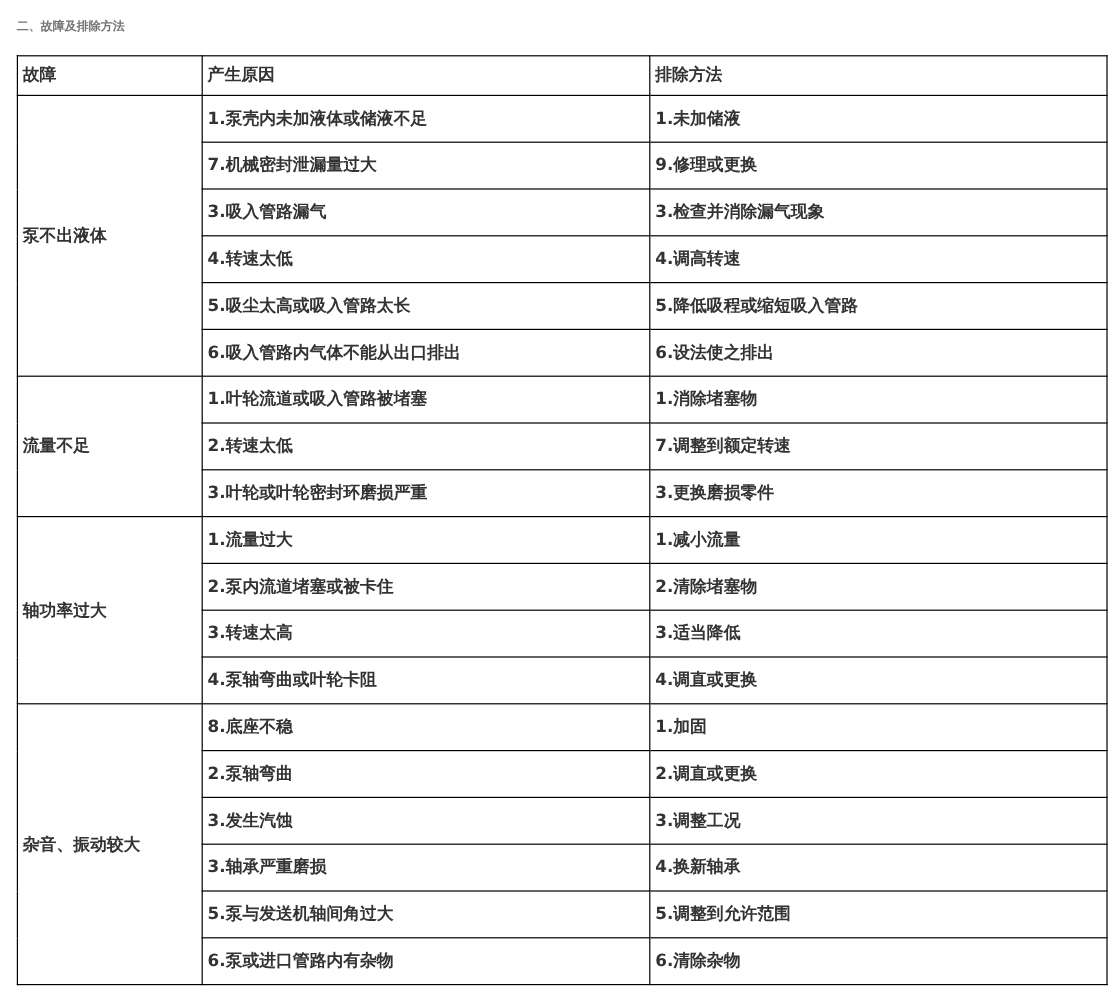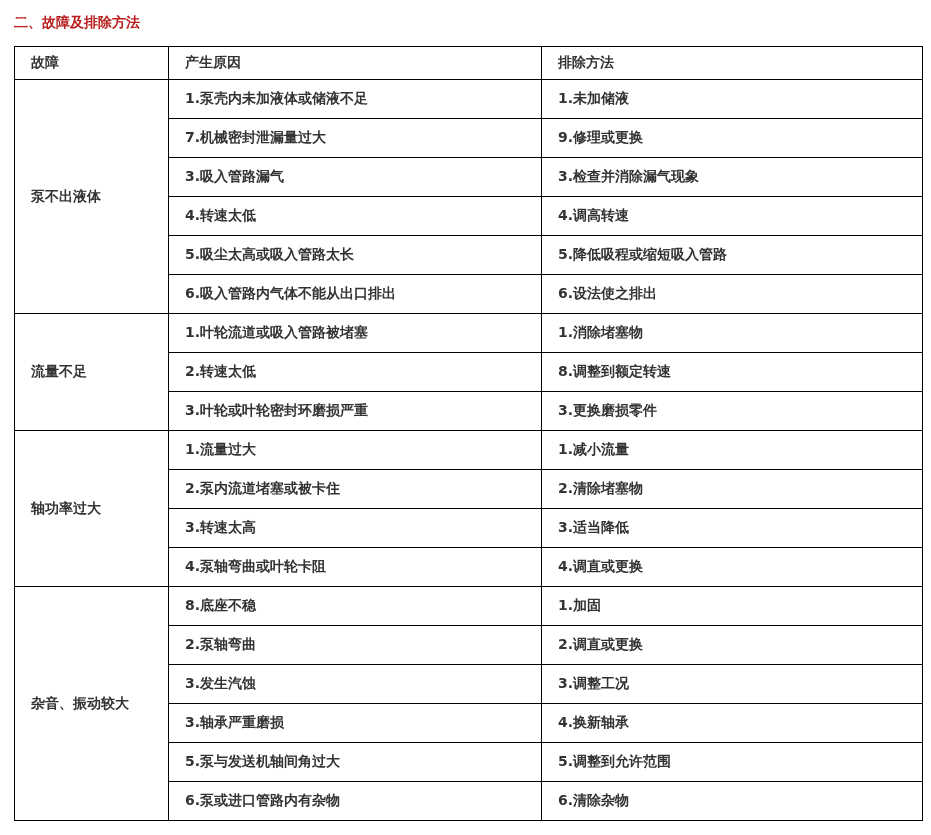--- a/index.html
+++ b/index.html
@@ -6,37 +6,37 @@
   html, body { margin: 0; padding: 0; background: #ffffff; }
   body { font-family: "DejaVu Sans", "Liberation Sans", sans-serif; }
   .page {
     width: 931px;
     height: 835px;
     background: #ffffff;
     overflow: hidden;
   }
   .doc-title {
     margin: 13px 0 4px 14px;
-    font-size: 14px;
+    font-size: 10px;
     line-height: 19px;
     font-weight: bold;
-    color: #b91c1c;
+    color: #737373;
   }
   table.fault-table {
     border-collapse: collapse;
     table-layout: fixed;
     width: 908px;
     margin: 14px 0 0 14px;
   }
   table.fault-table th,
   table.fault-table td {
     border: 1px solid #000000;
     color: #333333;
     font-size: 14px;
-    padding: 0 6px 0 16px;
+    padding: 0 6px 0 4px;
     text-align: left;
     vertical-align: middle;
     overflow: hidden;
     white-space: nowrap;
   }
   table.fault-table th {
     font-weight: bold;
     height: 33px;
   }
   table.fault-table td {
@@ -96,21 +96,21 @@
         <td>6.设法使之排出</td>
       </tr>
 
       <tr>
         <td class="fault-cell" rowspan="3">流量不足</td>
         <td>1.叶轮流道或吸入管路被堵塞</td>
         <td>1.消除堵塞物</td>
       </tr>
       <tr>
         <td>2.转速太低</td>
-        <td>8.调整到额定转速</td>
+        <td>7.调整到额定转速</td>
       </tr>
       <tr>
         <td>3.叶轮或叶轮密封环磨损严重</td>
         <td>3.更换磨损零件</td>
       </tr>
 
       <tr>
         <td class="fault-cell" rowspan="4">轴功率过大</td>
         <td>1.流量过大</td>
         <td>1.减小流量</td>

